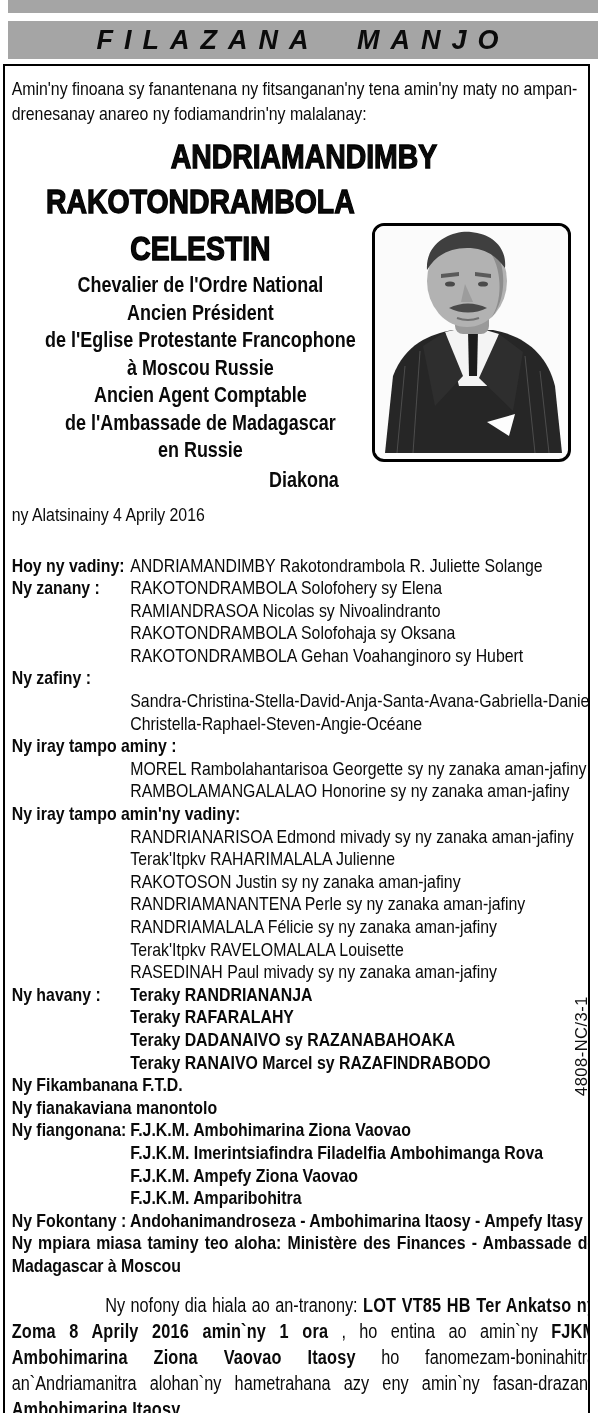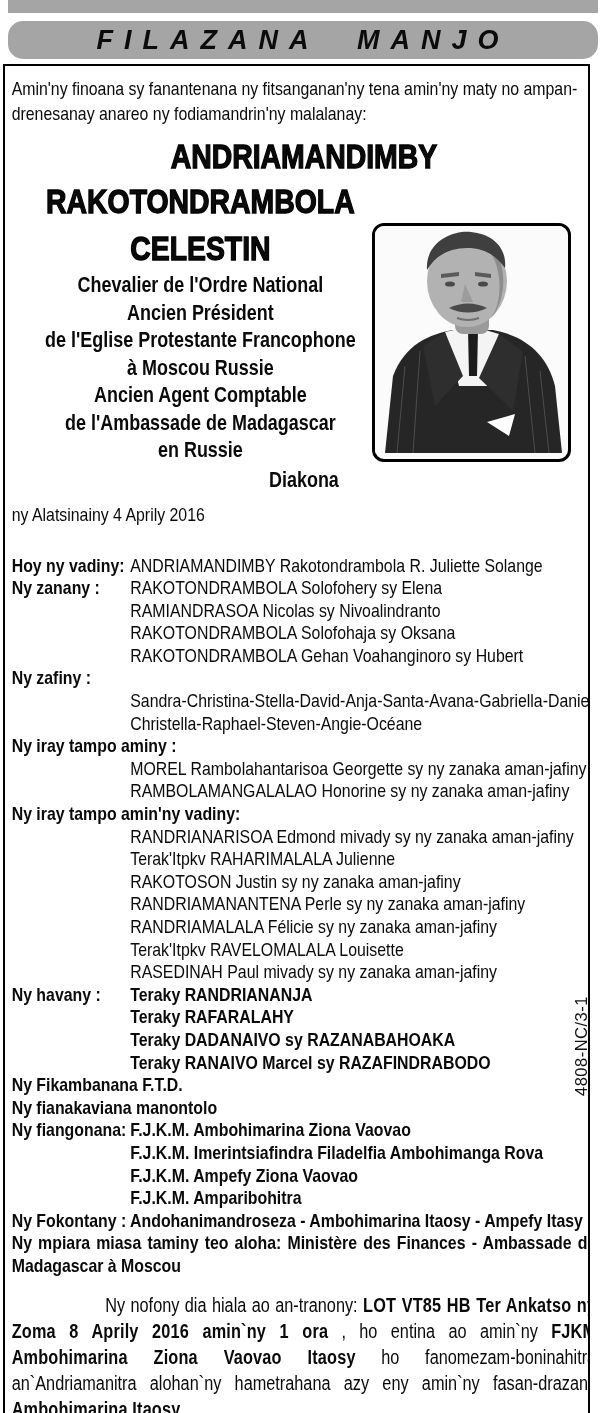--- a/index.html
+++ b/index.html
@@ -5,21 +5,21 @@
   html,body{margin:0;padding:0;}
   body{
     width:600px;height:1413px;overflow:hidden;position:relative;
     background:#ffffff;color:#0a0a0a;
     font-family:"Liberation Sans", sans-serif;
     -webkit-font-smoothing:antialiased;
   }
   .topstrip{height:13px;margin:0 2px 0 8px;background:#a5a5a5;}
   .masthead{
     height:38px;margin:8px 2px 0 8px;background:#a5a5a5;
-    display:flex;align-items:center;justify-content:center;border-radius:15px;
+    display:flex;align-items:center;justify-content:center;
   }
   .masthead-title{
     font-style:italic;font-weight:bold;font-size:27px;color:#0b0b0b;
     letter-spacing:11px;word-spacing:20px;white-space:nowrap;
     transform:scaleY(1.02);
   }
   .mainbox{
     position:relative;margin:5px 10px 0 3px;border:2px solid #000;
     height:1360px;background:#fff;overflow:hidden;
   }

